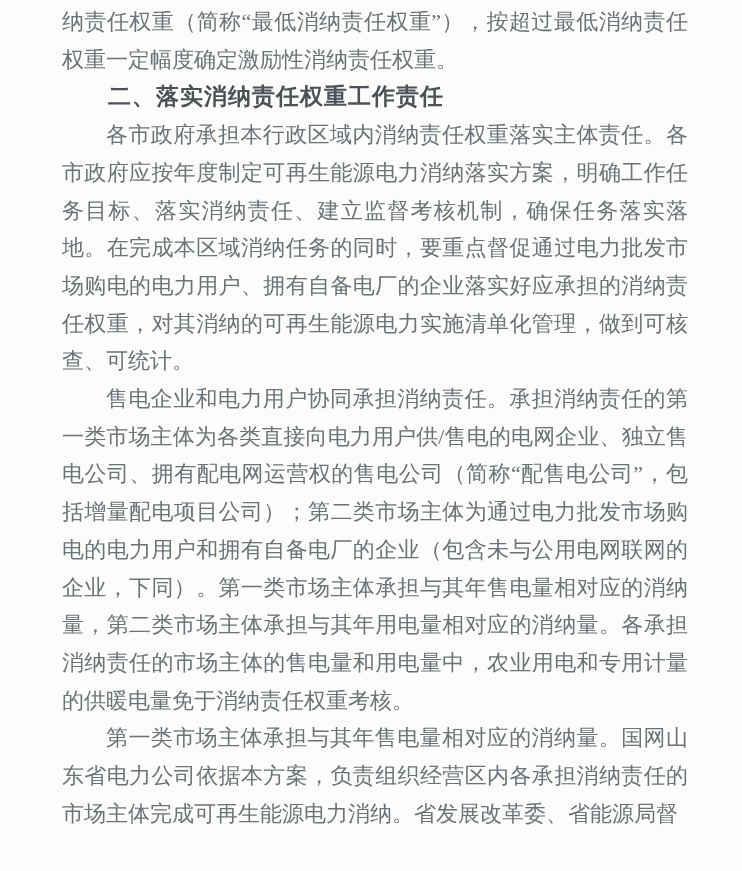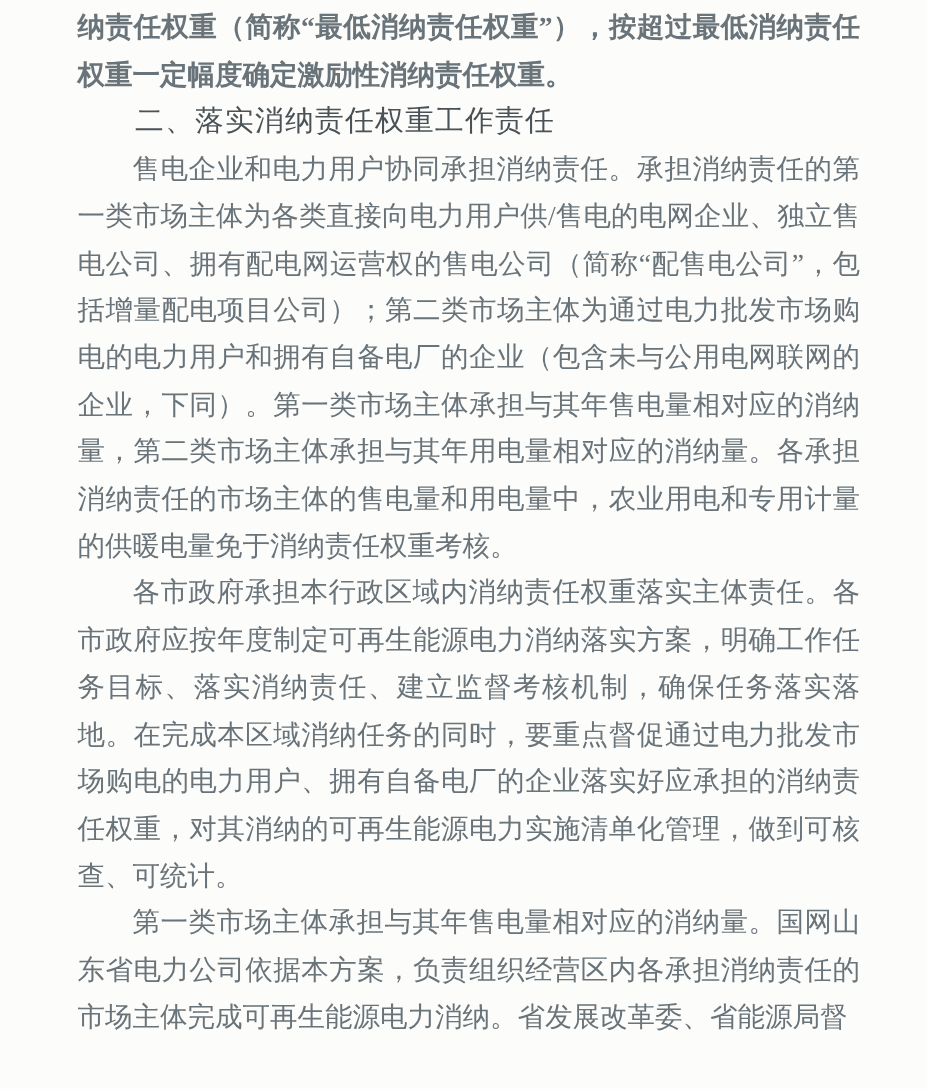--- a/index.html
+++ b/index.html
@@ -24,37 +24,36 @@
     line-height: 37.7px;
     text-align: justify;
     text-justify: inter-ideograph;
   }
   .doc-text p {
     margin: 0;
     text-indent: 2em;
   }
   .doc-text p.no-indent {
     text-indent: 0;
-    font-weight: bold;
   }
   .doc-text h2 {
     margin: 0;
     text-indent: 2em;
     font-family: "Liberation Sans", sans-serif;
-    font-weight: normal;
+    font-weight: bold;
     font-size: 23px;
     line-height: 37.7px;
     color: #4a5257;
     letter-spacing: 1px;
   }
 </style>
 </head>
 <body>
 
 <div class="page">
   <div class="doc-text">
     <p class="no-indent">纳责任权重（简称“最低消纳责任权重”），按超过最低消纳责任权重一定幅度确定激励性消纳责任权重。</p>
     <h2>二、落实消纳责任权重工作责任</h2>
+    <p>各市政府承担本行政区域内消纳责任权重落实主体责任。各市政府应按年度制定可再生能源电力消纳落实方案，明确工作任务目标、落实消纳责任、建立监督考核机制，确保任务落实落地。在完成本区域消纳任务的同时，要重点督促通过电力批发市场购电的电力用户、拥有自备电厂的企业落实好应承担的消纳责任权重，对其消纳的可再生能源电力实施清单化管理，做到可核查、可统计。</p>
     <p>售电企业和电力用户协同承担消纳责任。承担消纳责任的第一类市场主体为各类直接向电力用户供/售电的电网企业、独立售电公司、拥有配电网运营权的售电公司（简称“配售电公司”，包括增量配电项目公司）；第二类市场主体为通过电力批发市场购电的电力用户和拥有自备电厂的企业（包含未与公用电网联网的企业，下同）。第一类市场主体承担与其年售电量相对应的消纳量，第二类市场主体承担与其年用电量相对应的消纳量。各承担消纳责任的市场主体的售电量和用电量中，农业用电和专用计量的供暖电量免于消纳责任权重考核。</p>
-    <p>各市政府承担本行政区域内消纳责任权重落实主体责任。各市政府应按年度制定可再生能源电力消纳落实方案，明确工作任务目标、落实消纳责任、建立监督考核机制，确保任务落实落地。在完成本区域消纳任务的同时，要重点督促通过电力批发市场购电的电力用户、拥有自备电厂的企业落实好应承担的消纳责任权重，对其消纳的可再生能源电力实施清单化管理，做到可核查、可统计。</p>
     <p>第一类市场主体承担与其年售电量相对应的消纳量。国网山东省电力公司依据本方案，负责组织经营区内各承担消纳责任的市场主体完成可再生能源电力消纳。省发展改革委、省能源局督</p>
   </div>
 </div>
 
 </body></html>

